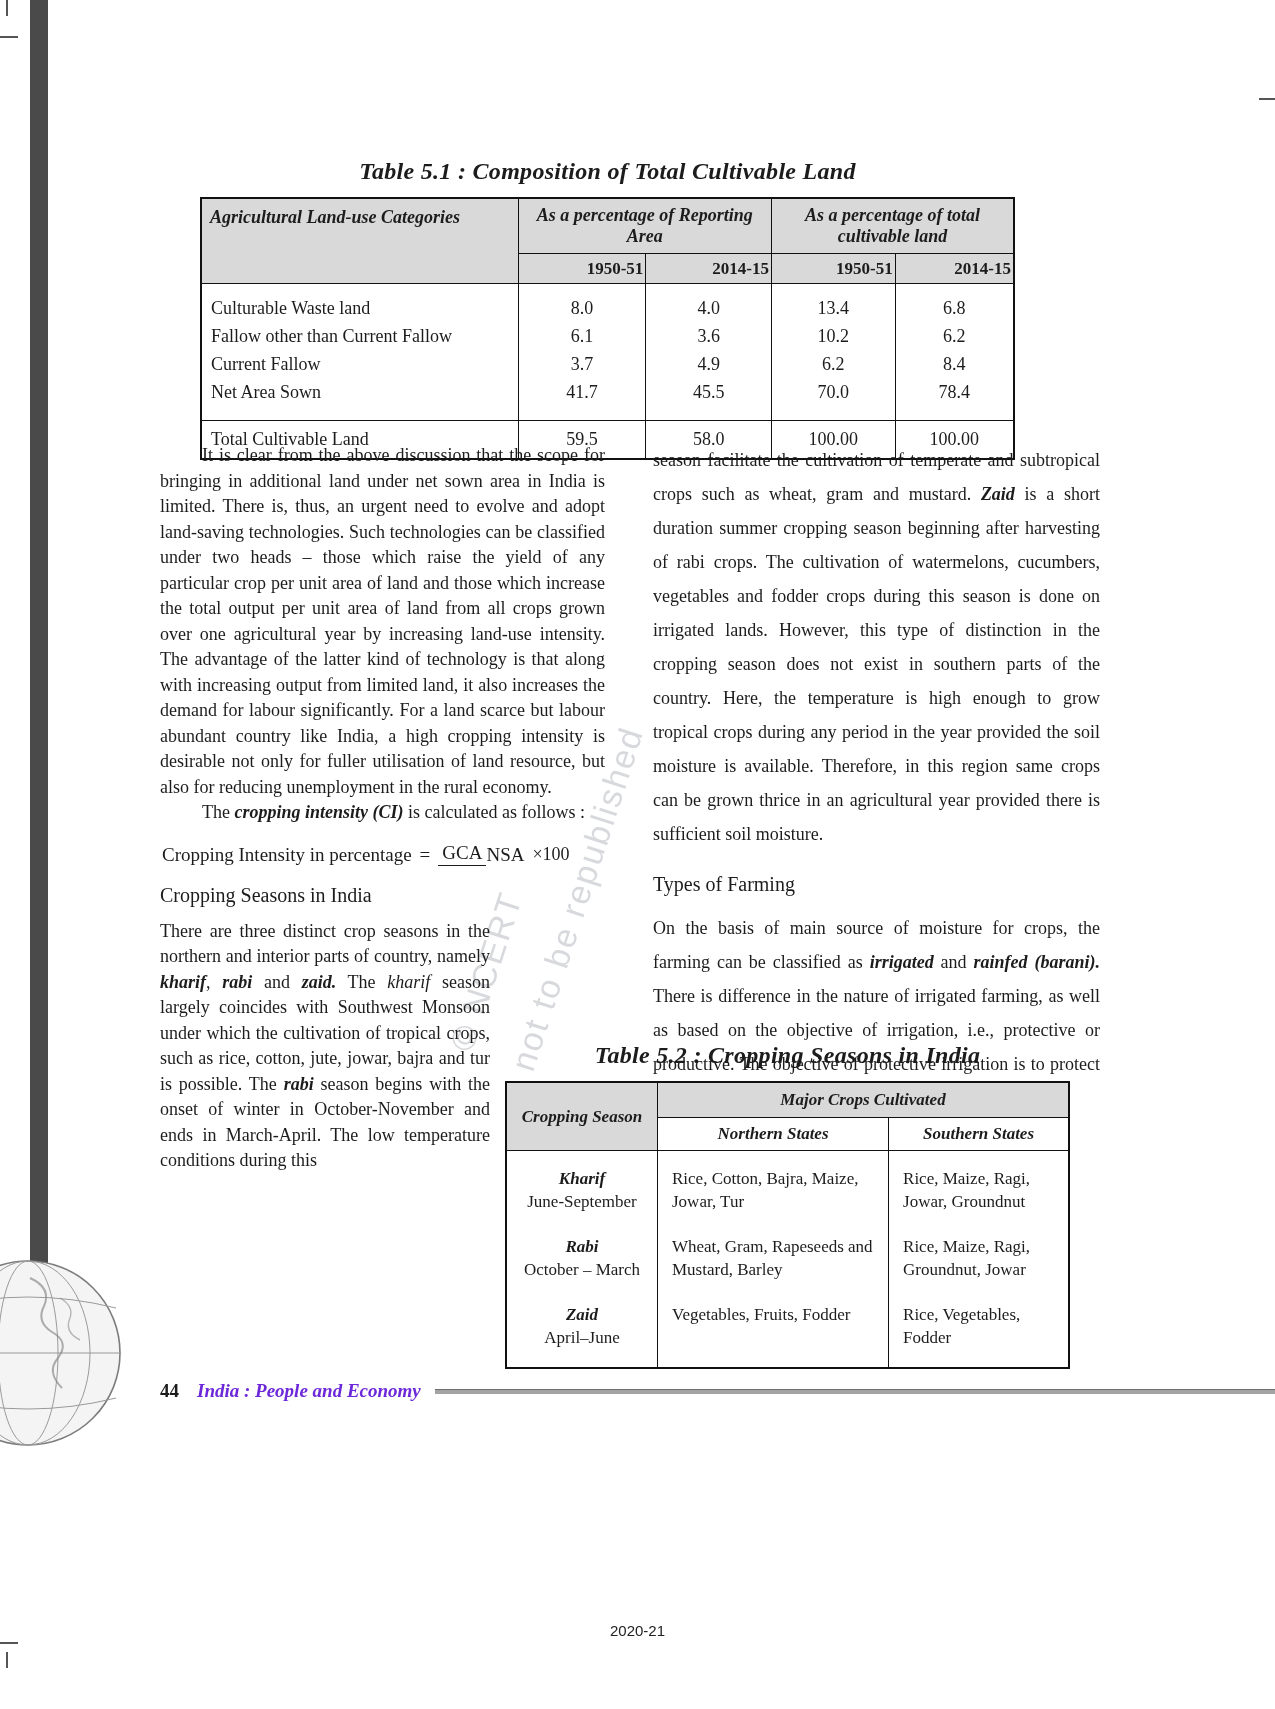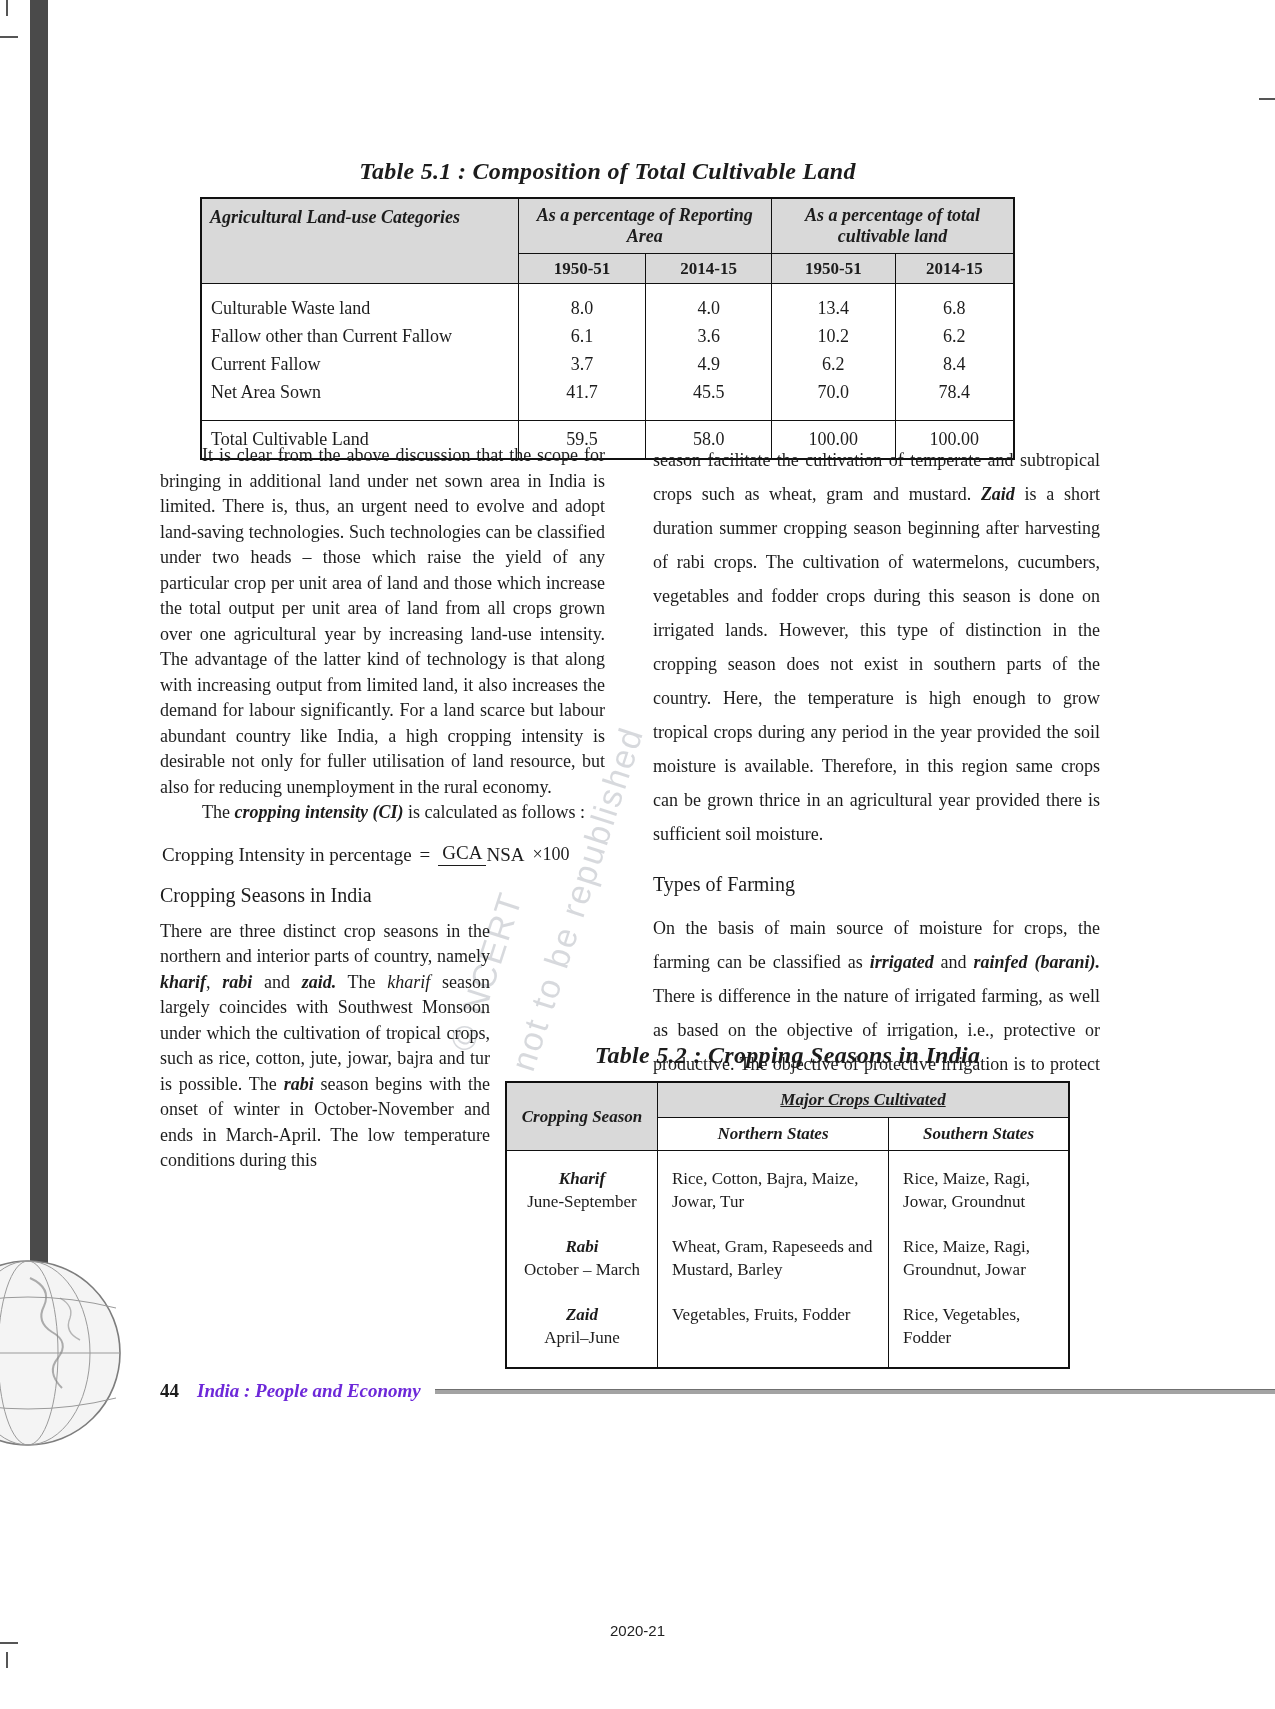--- a/index.html
+++ b/index.html
@@ -26,21 +26,21 @@
 
   
   .t1-section { position:absolute; left:200px; top:158px; width:815px; }
   .tcaption { text-align:center; font-weight:bold; font-style:italic; font-size:24px; letter-spacing:.3px; }
   .t1-section .tcaption { margin-bottom:12px; }
   table.dtable { border-collapse:collapse; width:100%; border:2px solid #111; font-size:18px; }
   table.dtable th, table.dtable td { border-left:1px solid #111; border-right:1px solid #111; }
   .t1 thead th { background:#d9d9d9; border-bottom:1px solid #111; }
   .t1 th.glabel { font-weight:bold; font-style:italic; text-align:left; vertical-align:top; padding:8px 8px; font-size:18px; }
   .t1 th.ghead { font-weight:bold; font-style:italic; text-align:center; vertical-align:middle; padding:6px 4px; height:48px; font-size:18px; }
-  .t1 th.yr { font-weight:bold; text-align:center; padding:4px 2px; height:30px; font-size:17px; }
+  .t1 th.yr { font-weight:bold; text-align:right; padding:4px 2px; height:30px; font-size:17px; }
   .t1 tbody td { padding:2px 6px; line-height:24px; }
   .t1 tbody tr:first-child td { padding-top:12px; }
   .t1 tbody tr:last-child td { padding-bottom:16px; }
   .t1 td.lbl { text-align:left; padding-left:9px; }
   .t1 td.num { text-align:center; }
   .t1 tfoot td { border-top:1px solid #111; padding:8px 6px; }
 
   
   .col-left  { position:absolute; left:160px; top:443px; width:445px; text-align:justify; font-size:18px; line-height:25.5px; }
   .col-right { position:absolute; left:653px; top:443px; width:447px; text-align:justify; font-size:18px; line-height:34px; }
@@ -54,21 +54,21 @@
   .frac { display:inline-flex; flex-direction:row; align-items:center; line-height:22px; font-size:19px; }
   .frac .num { border-bottom:1.5px solid #1c1c1c; padding:0 4px 1px 4px; }
   .frac .den { padding-top:1px; }
   .mult { font-size:18px; }
 
   
   .t2-section { position:absolute; left:505px; top:1042px; width:565px; }
   .t2-section .tcaption { margin-bottom:12px; }
   .t2 th { font-weight:bold; font-style:italic; font-size:17px; }
   .t2 th.cs { background:#d9d9d9; vertical-align:middle; text-align:center; padding:6px; border-bottom:1px solid #111; }
-  .t2 th.major { background:#d9d9d9; padding:7px 4px; border-bottom:1px solid #111;text-decoration:underline; }
+  .t2 th.major { background:#d9d9d9; padding:7px 4px; border-bottom:1px solid #111; }
   .t2 th.sub { background:#ffffff; text-align:center; padding:6px 4px; border-bottom:1px solid #111; }
   .t2 td { vertical-align:top; font-size:17px; line-height:23px; padding:16px 10px 6px 14px; }
   .t2 td.season { text-align:center; padding-left:4px; padding-right:4px; }
   .t2 td .sname { font-weight:bold; font-style:italic; display:block; }
   .t2 tbody tr:last-child td { padding-bottom:18px; }
 
   
   .footer { position:absolute; left:160px; top:1380px; width:1115px; display:flex; align-items:center; }
   .pnum { font-weight:bold; font-size:19px; }
   .ftitle { font-weight:bold; font-style:italic; color:#6d28d9; font-size:19px; margin-left:18px; white-space:nowrap; }

